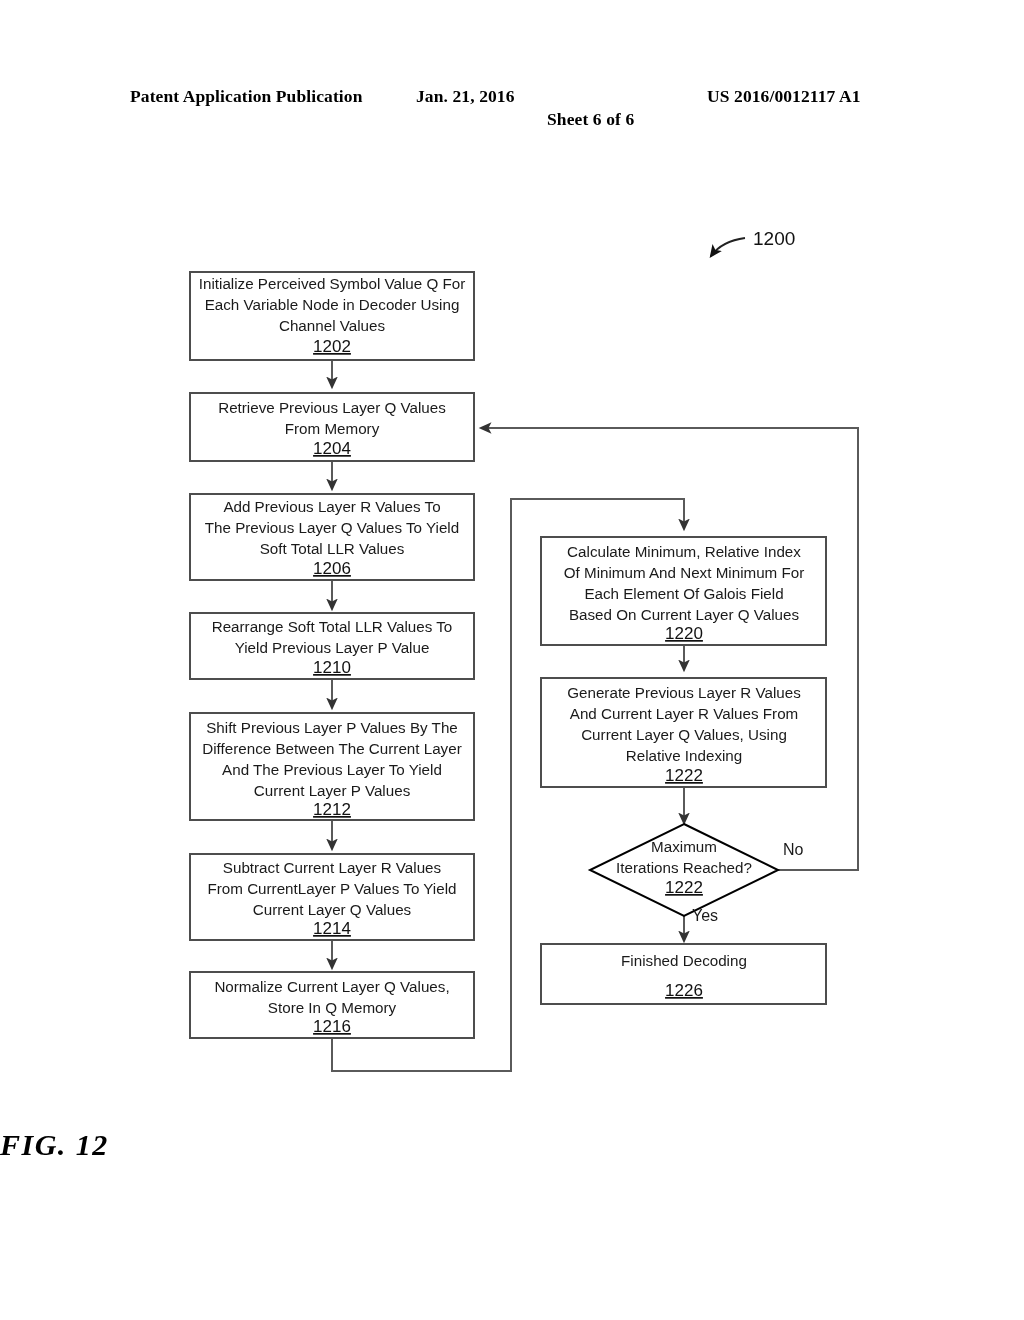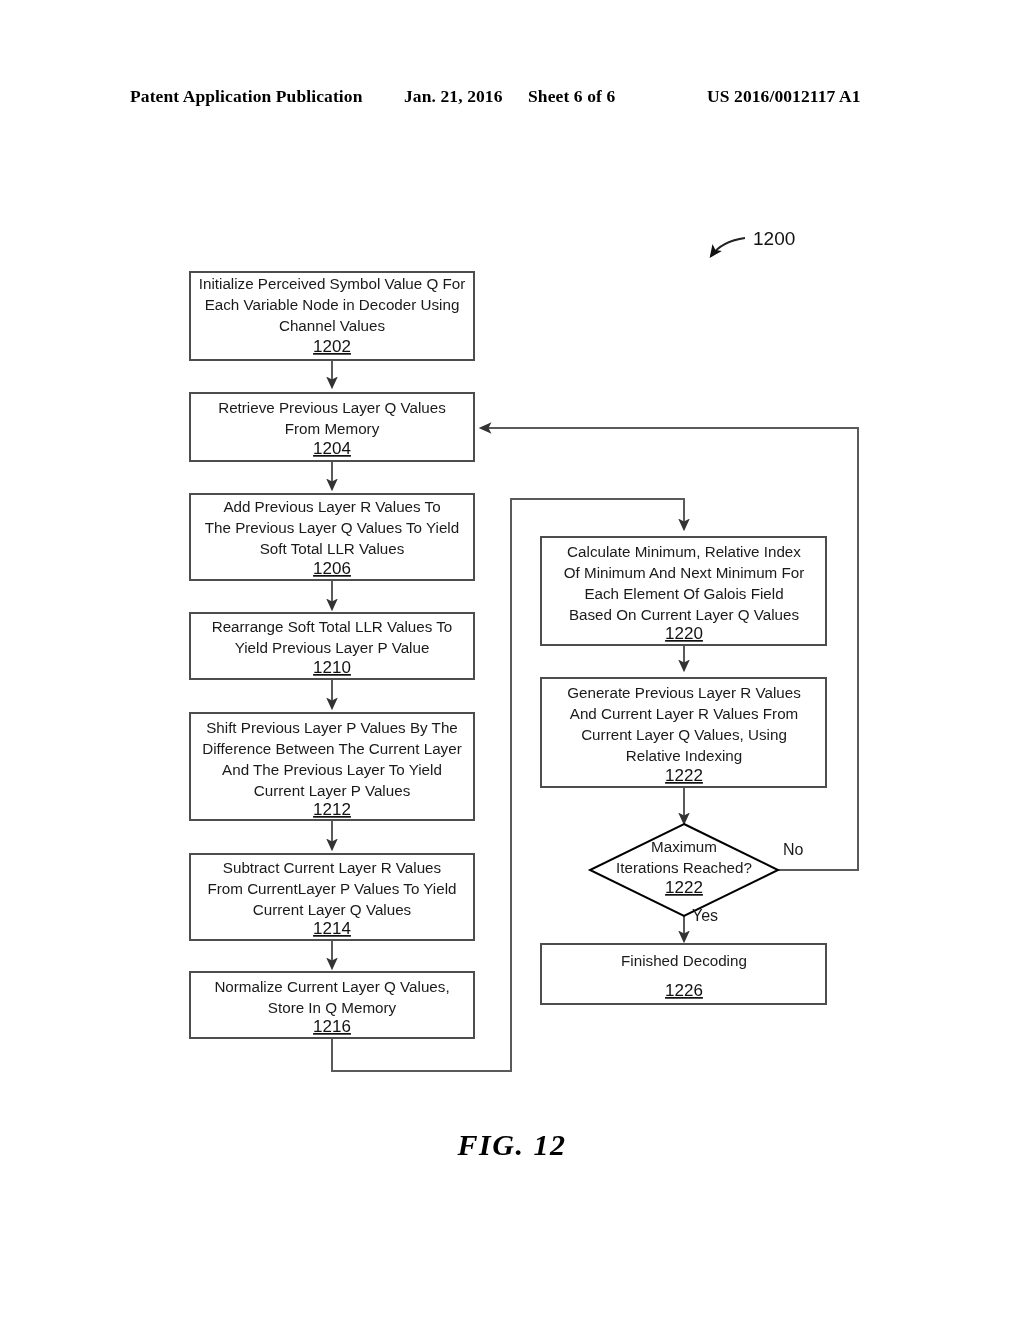--- a/index.html
+++ b/index.html
@@ -32,38 +32,39 @@
     font-size: 17.5px;
     letter-spacing: 0.1px;
     white-space: nowrap;
   }
   .hdr-pub {
     position: absolute;
     left: 130px;
   }
   .hdr-date {
     position: absolute;
-    left: 404px;
+    left: 416px;
   }
   .hdr-sheet {
     position: absolute;
-    left: 528px;
+    left: 547px;
+    margin-top: 23px;
   }
   .hdr-patno {
     position: absolute;
     left: 707px;
   }
 
   
   .fig-caption {
     position: absolute;
     top: 1128px;
     left: 0;
     width: 1024px;
-    text-align: center;
+    text-align: left;
     font-family: "Liberation Serif", serif;
     font-style: italic;
     font-weight: bold;
     font-size: 30px;
     letter-spacing: 1.5px;
   }
 
   
   #flow {
     position: absolute;

